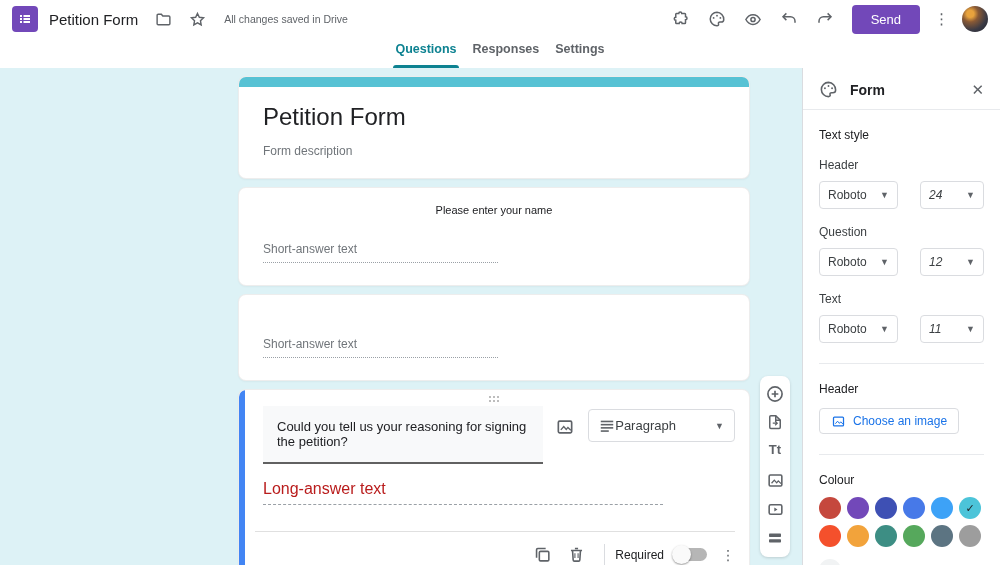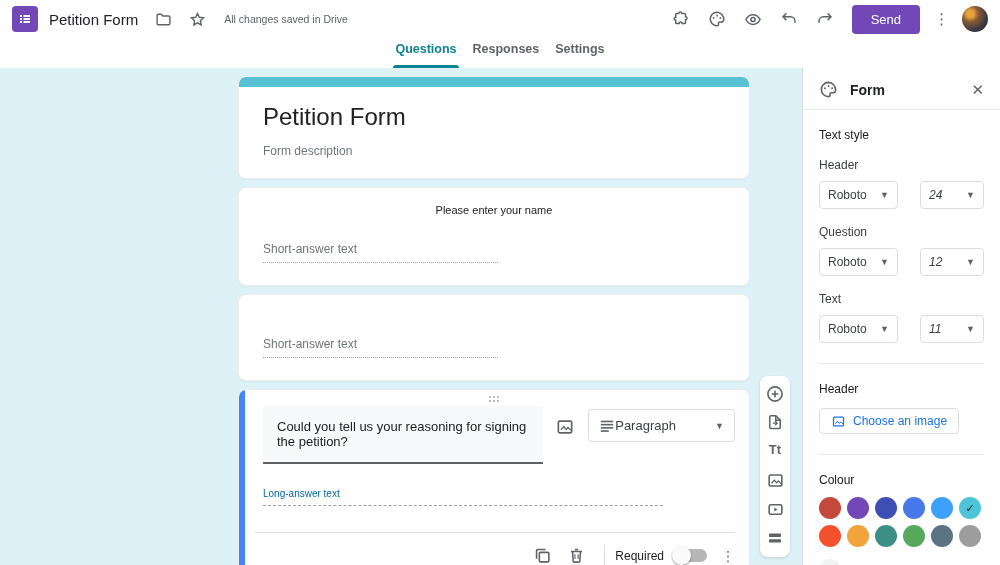--- a/index.html
+++ b/index.html
@@ -56,21 +56,21 @@
   .q-edit-row { display:flex; align-items:flex-start; padding:0 14px 0 24px; }
   .q-input { width:282px; background:#f8f9fa; border-bottom:2px solid #616161; padding:13px 14px;
     font-size:13px; color:#202124; }
   .img-btn { width:34px; height:34px; margin:4px 0 0 6px; display:flex; align-items:center;
     justify-content:center; color:#5f6368; cursor:pointer; border-radius:50%; }
   .type-select { margin-left:6px; margin-top:3px; width:148px; height:33px; border:1px solid #dadce0;
     border-radius:4px; display:flex; align-items:center; padding:0 10px; cursor:pointer;
     background:#fff; }
   .type-select .lbl { font-size:13px; color:#3c4043; }
   .caret { margin-left:auto; font-size:9px; color:#5f6368; }
-  .long-answer { margin:24px 24px 0; font-size:10px; color:#0369a1; padding-bottom:6px;
+  .long-answer { margin:16px 24px 0; font-size:16px; color:#b91c1c; padding-bottom:6px;
     border-bottom:1px dashed #9aa0a6; width:400px; }
   .card-footer { margin:26px 14px 0 16px; border-top:1px solid #e0e0e0; height:46px;
     display:flex; align-items:center; justify-content:flex-end; }
   .foot-icon { width:20px; height:20px; color:#5f6368; margin:0 7px; cursor:pointer; }
   .vdiv { width:1px; height:22px; background:#dadce0; margin:0 10px; }
   .required-lbl { font-size:12px; color:#202124; margin-right:10px; }
   .toggle { width:33px; height:13px; background:#b6b6b6; border-radius:7px; position:relative;
     cursor:pointer; margin-right:12px; }
   .toggle .knob { position:absolute; left:-2px; top:-3px; width:19px; height:19px; background:#fafafa;
     border-radius:50%; box-shadow:0 1px 2px rgba(0,0,0,0.4); }

